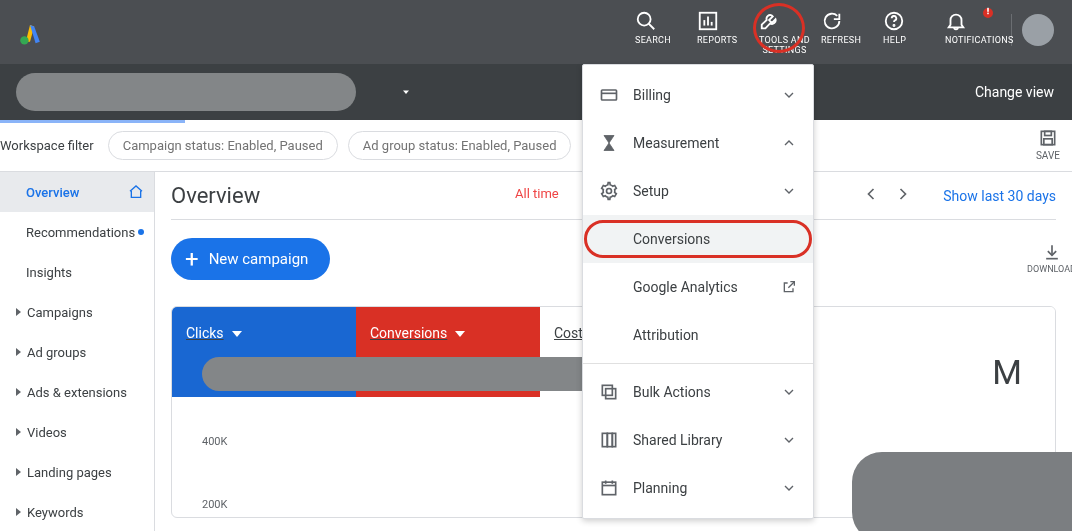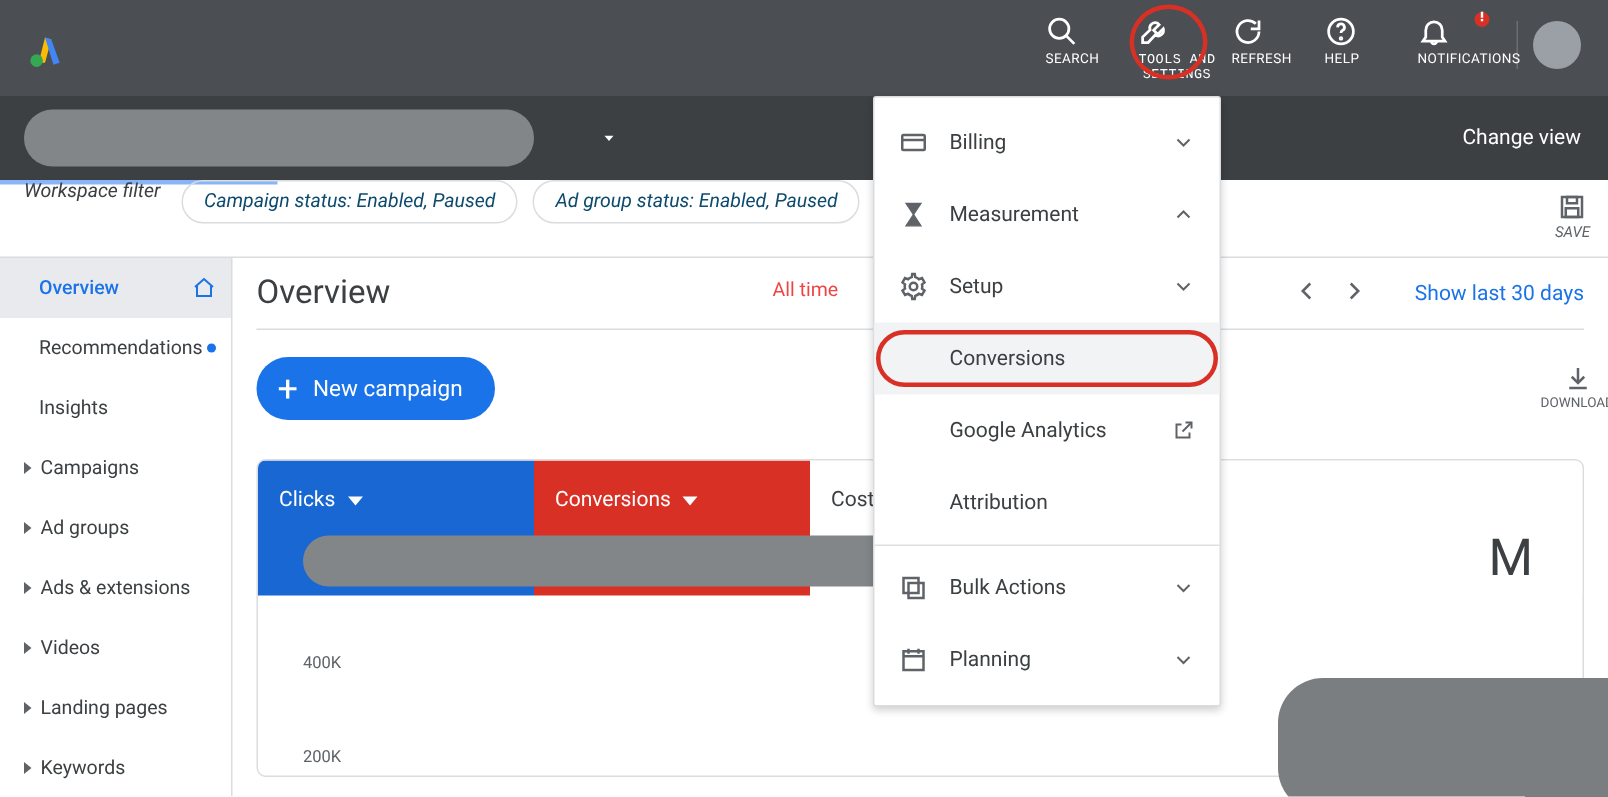--- a/index.html
+++ b/index.html
@@ -90,32 +90,30 @@
   .loading-stripe {
     position: absolute; left: 0; top: 120px; width: 185px; height: 3px;
     background: #8ab4f8;
   }
 
   
   .filterbar {
     height: 52px;
     border-bottom: 1px solid #dadce0;
     display: flex;
-    align-items: flex-start;
-    padding-left: 16px;
-    position: relative;
-    font-style: italic;
+    align-items: center;
+    position: relative;
   }
   .filterbar-label { font-size: 13px; color: #3c4043; margin-right: 14px; }
   .chip {
     border: 1px solid #dadce0;
     border-radius: 16px;
     padding: 6px 14px;
     font-size: 13px;
-    color: #0c4a6e;
+    color: #737373;
     margin-right: 10px;
   }
   .save-block {
     position: absolute; right: 12px; top: 8px;
     display: flex; flex-direction: column; align-items: center;
     font-size: 10px; color: #5f6368;
   }
   .save-block svg { width: 20px; height: 20px; margin-bottom: 2px; stroke:#5f6368; }
 
   
@@ -197,20 +195,21 @@
   .stats-card {
     margin-top: 26px;
     border: 1px solid #dadce0;
     border-radius: 6px;
     overflow: hidden;
   }
   .stats-tabs {
     display: flex;
     height: 90px;
     position: relative;
+    text-decoration: underline;
   }
   .stat-tab {
     width: 184px;
     padding: 18px 14px;
     color: #fff;
     font-size: 14px;
     display:flex; align-items:flex-start;
     cursor:pointer;
   }
   .stat-tab.blue { background: #1967d2; }
@@ -302,21 +301,30 @@
       </svg>
   </div>
   <div class="topbar-right">
     <div class="top-icon">
       <svg viewBox="0 0 24 24" fill="none" stroke="#fff" stroke-width="2">
           <circle cx="10" cy="10" r="7"></circle>
           <line x1="15" y1="15" x2="21" y2="21"></line>
         </svg>
       <span class="lbl">SEARCH</span>
     </div>
-    <div class="top-icon" style="white-space:pre;font-family:Liberation Mono, monospace;">
+    <div class="top-icon">
+      <svg viewBox="0 0 24 24" fill="none" stroke="#fff" stroke-width="2">
+          <rect x="3" y="3" width="18" height="18"></rect>
+          <line x1="8" y1="17" x2="8" y2="11"></line>
+          <line x1="12" y1="17" x2="12" y2="7"></line>
+          <line x1="16" y1="17" x2="16" y2="13"></line>
+        </svg>
+      <span class="lbl">REPORTS</span>
+    </div>
+    <div class="top-icon" style="white-space:pre;">
       <svg viewBox="0 0 24 24" fill="none" stroke="#fff" stroke-width="2">
           <path d="M14 6a4 4 0 0 0-5.6 4.9L3 16v4h4l5.1-5.4A4 4 0 0 0 18 10l-4 4-3-3 4-4z"></path>
         </svg>
       <span class="lbl">TOOLS AND
 SETTINGS</span>
     </div>
     <div class="top-icon">
       <svg viewBox="0 0 24 24" fill="none" stroke="#fff" stroke-width="2">
           <path d="M20 12a8 8 0 1 1-2.3-5.6"></path>
           <polyline points="20 4 20 10 14 10"></polyline>
@@ -532,20 +540,33 @@
         </svg>
       </span>
     <span>Bulk Actions</span>
     <span class="chev"><svg viewBox="0 0 24 24" fill="none" stroke-width="2">
           <polyline points="6 9 12 15 18 9"></polyline>
         </svg></span>
   </div>
   <div class="panel-row">
     <span class="ico">
         <svg viewBox="0 0 24 24" fill="none" stroke-width="2">
+          <rect x="4" y="4" width="6" height="16"></rect>
+          <rect x="10" y="4" width="6" height="16"></rect>
+          <rect x="16" y="4" width="4" height="16"></rect>
+        </svg>
+      </span>
+    <span>Shared Library</span>
+    <span class="chev"><svg viewBox="0 0 24 24" fill="none" stroke-width="2">
+          <polyline points="6 9 12 15 18 9"></polyline>
+        </svg></span>
+  </div>
+  <div class="panel-row">
+    <span class="ico">
+        <svg viewBox="0 0 24 24" fill="none" stroke-width="2">
           <rect x="4" y="5" width="16" height="15"></rect>
           <line x1="4" y1="9" x2="20" y2="9"></line>
           <line x1="8" y1="3" x2="8" y2="7"></line>
           <line x1="16" y1="3" x2="16" y2="7"></line>
         </svg>
       </span>
     <span>Planning</span>
     <span class="chev"><svg viewBox="0 0 24 24" fill="none" stroke-width="2">
           <polyline points="6 9 12 15 18 9"></polyline>
         </svg></span>

